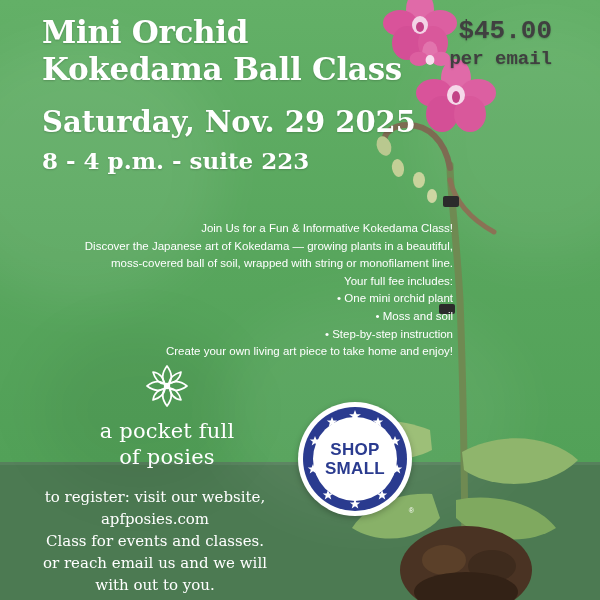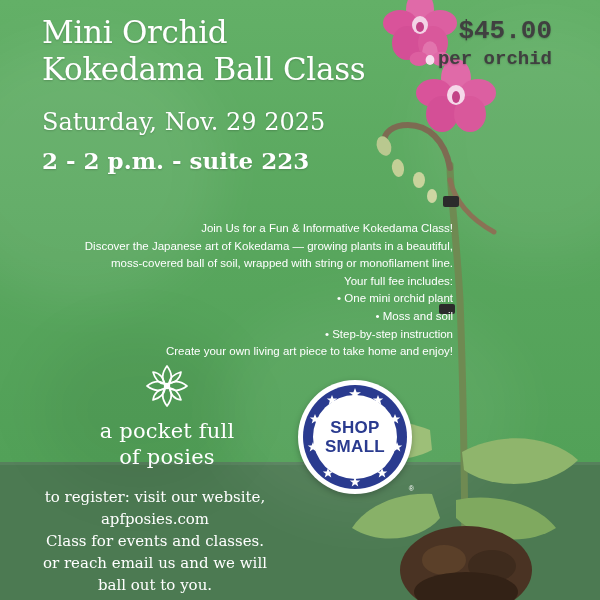--- a/index.html
+++ b/index.html
@@ -52,35 +52,35 @@
   .b4 { left: 40px; top: 330px; width: 200px; height: 160px; background: rgba(0,0,0,0.05); }
 
   
   .headline {
     position: absolute;
     left: 42px;
     top: 14px;
     width: 390px;
     color: #ffffff;
     font-family: "DejaVu Serif", serif;
-    font-weight: normal;
+    font-weight: bold;
     font-size: 31px;
     line-height: 37px;
     letter-spacing: -0.3px;
     text-shadow: 0 1px 2px rgba(0,0,0,0.18);
   }
   .subhead {
     position: absolute;
     left: 42px;
     top: 105px;
     width: 400px;
     color: #ffffff;
     font-family: "DejaVu Serif", serif;
-    font-weight: normal;
-    font-size: 24px;
+    font-weight: bold;
+    font-size: 29px;
     line-height: 34px;
     text-shadow: 0 1px 2px rgba(0,0,0,0.18);
   }
   .timeline {
     position: absolute;
     left: 42px;
     top: 146px;
     width: 400px;
     color: #ffffff;
     font-family: "DejaVu Serif", serif;
@@ -149,21 +149,21 @@
     color: #ffffff;
     font-family: "DejaVu Serif", serif;
     font-size: 15px;
     line-height: 22px;
   }
 
   
   .badge {
     position: absolute;
     left: 298px;
-    top: 380px;
+    top: 402px;
     width: 114px;
     height: 114px;
   }
   .badge-outer {
     position: absolute;
     inset: 0;
     border-radius: 50%;
     background: #ffffff;
     box-shadow: 0 2px 6px rgba(0,0,0,0.25);
   }
@@ -270,25 +270,25 @@
     <ellipse cx="212" cy="566" rx="24" ry="16" fill="#3e2b1d"></ellipse>
     <ellipse cx="186" cy="592" rx="52" ry="20" fill="#332216"></ellipse>
   </svg>
 
   <div class="headline">
     <div>Mini Orchid</div>
     <div>Kokedama Ball Class</div>
   </div>
 
   <div class="subhead">Saturday, Nov. 29 2025</div>
-  <div class="timeline">2 - 2 p.m. - suite 223</div>
+  <div class="timeline">8 - 4 p.m. - suite 223</div>
 
   <div class="price">
     <span class="amount">$45.00</span>
-    <span class="per">per orchid</span>
+    <span class="per">per email</span>
   </div>
 
   <div class="body-copy">
     <div>Join Us for a Fun &amp; Informative Kokedama Class!</div>
     <div>Discover the Japanese art of Kokedama — growing plants in a beautiful,</div>
     <div>moss-covered ball of soil, wrapped with string or monofilament line.</div>
     <div>Your full fee includes:</div>
     <div>• One mini orchid plant</div>
     <div>• Moss and soil</div>
     <div>• Step-by-step instruction</div>
@@ -335,17 +335,17 @@
       <span>SMALL</span>
     </div>
     <div class="badge-tm">®</div>
   </div>
 
   <div class="register">
     <div>to register: visit our website,</div>
     <div>apfposies.com</div>
     <div>Class for events and classes.</div>
     <div>or reach email us and we will</div>
-    <div>ball out to you.</div>
+    <div>with out to you.</div>
     <div>apfposies@gmail.com</div>
   </div>
 
 </div>
 
 </body></html>

